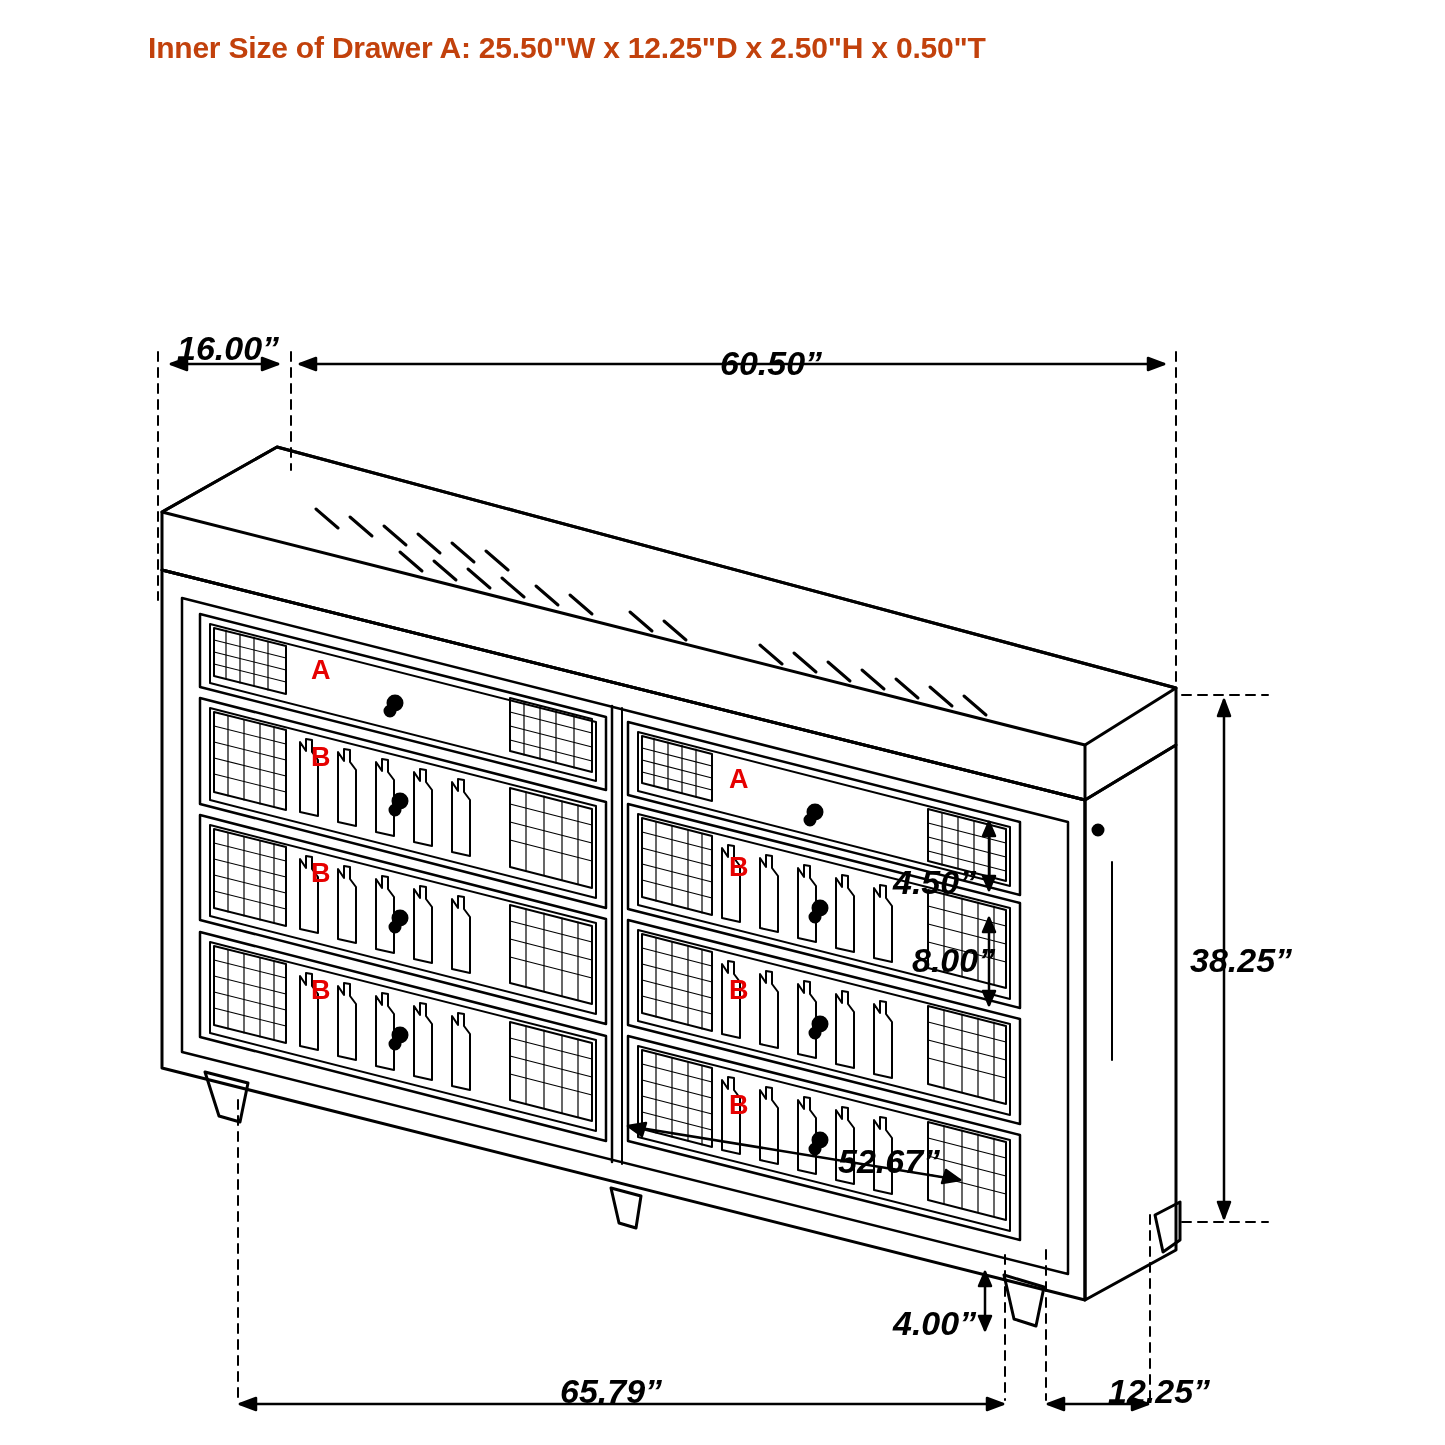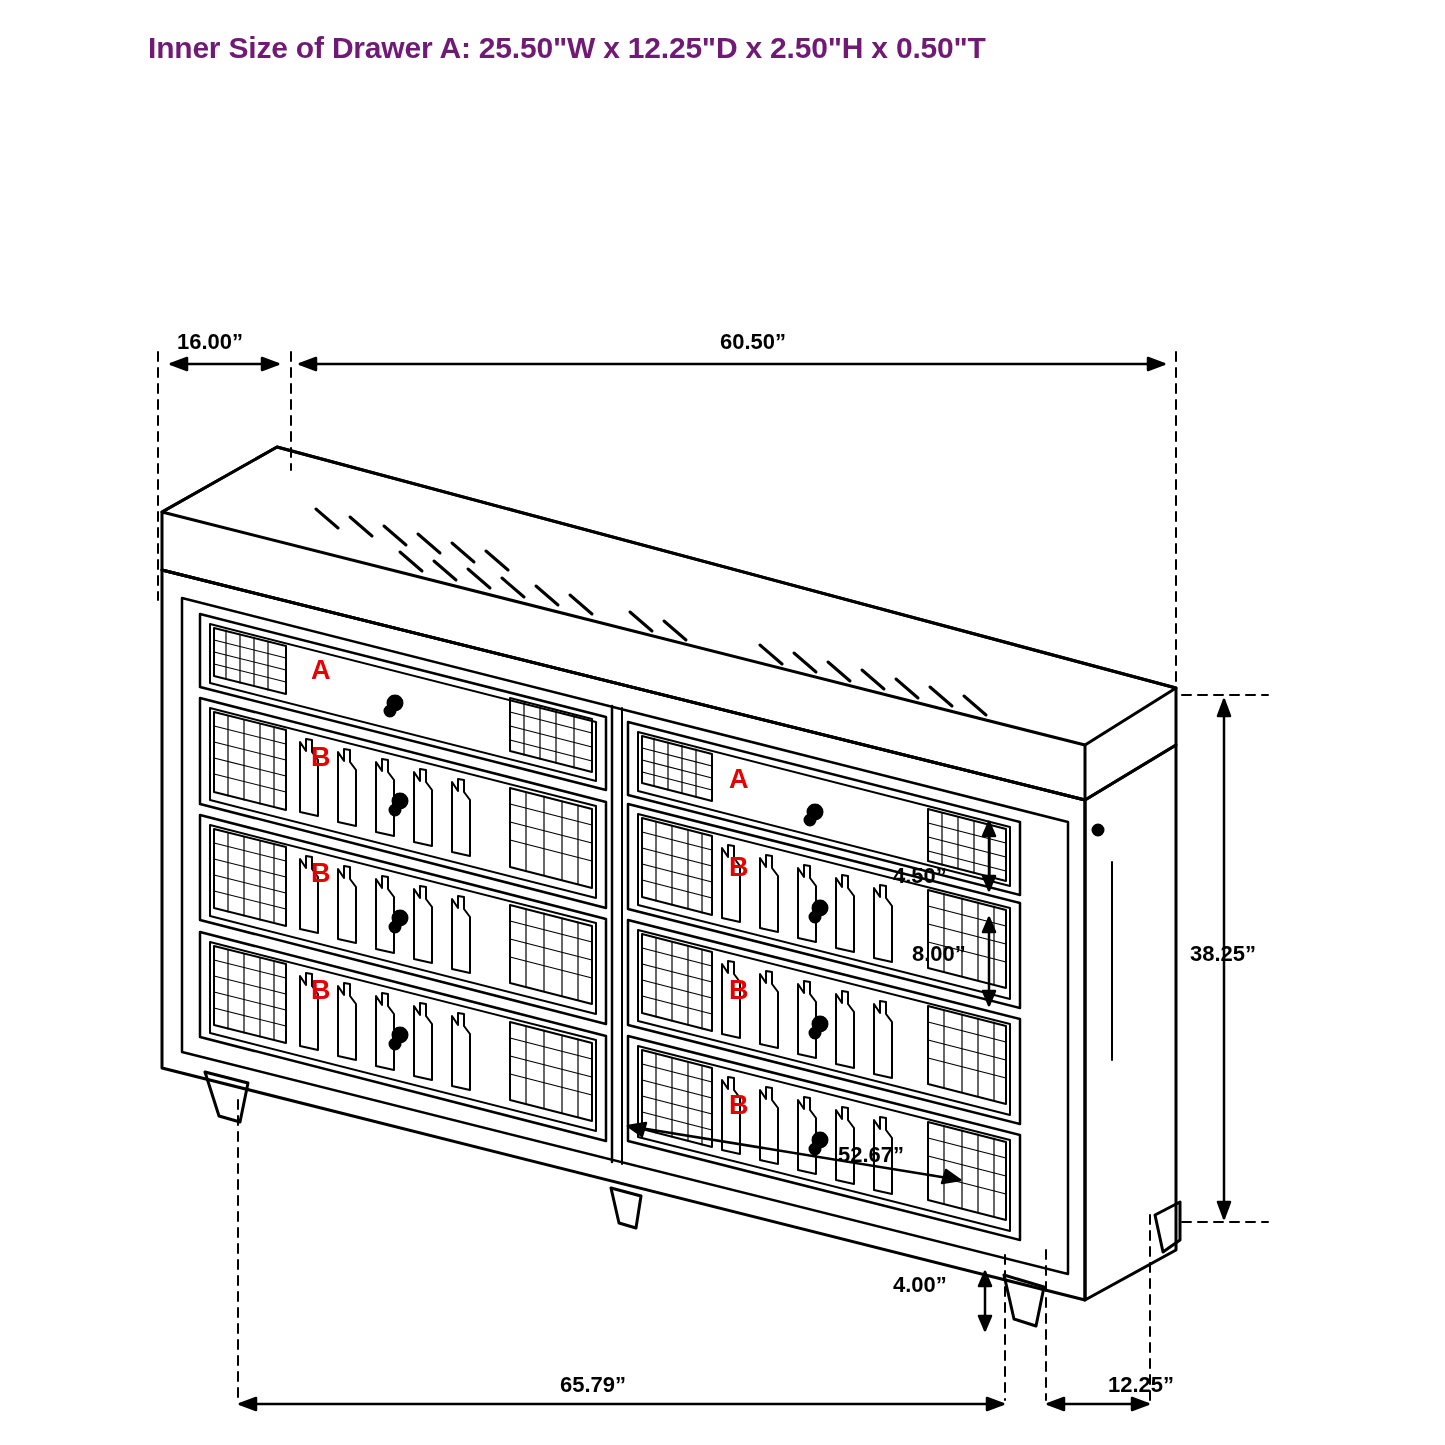--- a/index.html
+++ b/index.html
@@ -12,33 +12,34 @@
     width: 1445px;
     height: 1445px;
     background: #ffffff;
     font-family: "Liberation Sans", sans-serif;
     overflow: hidden;
   }
   .spec-line {
     position: absolute;
     font-weight: bold;
     font-size: 30px;
-    color: #701a75;
+    color: #c2410c;
     white-space: nowrap;
     letter-spacing: -0.2px;
   }
   #spec1 { left: 148px; top: 31px; }
   #spec2 { left: 148px; top: 77px; }
 
   .dim-label {
     position: absolute;
     font-weight: bold;
-    font-size: 22px;
+    font-size: 34px;
     color: #000000;
     white-space: nowrap;
+    font-style: italic;
   }
   .drawer-label {
     position: absolute;
     font-weight: bold;
     font-size: 27px;
     color: #e60000;
     white-space: nowrap;
   }
   svg#art {
     position: absolute;
@@ -408,26 +409,26 @@
         <path d="M205 1072 L248 1083 L240 1122 L219 1116 Z"></path>
         <path d="M611 1188 L641 1196 L636 1228 L619 1223 Z"></path>
         <path d="M1004 1275 L1044 1287 L1036 1326 L1014 1319 Z"></path>
         <path d="M1155 1215 L1180 1202 L1180 1240 L1163 1252 Z"></path>
       </g>
 
     </g>
   </svg>
 
   <div class="dim-label" style="left:177px; top:329px;">16.00”</div>
-  <div class="dim-label" style="left:720px; top:329px;text-align:right;">60.50”</div>
+  <div class="dim-label" style="left:720px; top:344px;text-align:right;">60.50”</div>
   <div class="dim-label" style="left:1190px; top:941px;">38.25”</div>
   <div class="dim-label" style="left:893px; top:863px;">4.50”</div>
   <div class="dim-label" style="left:893px; top:941px;margin-left:19px;">8.00”</div>
   <div class="dim-label" style="left:838px; top:1142px;">52.67”</div>
-  <div class="dim-label" style="left:893px; top:1272px;">4.00”</div>
+  <div class="dim-label" style="left:893px; top:1304px;">4.00”</div>
   <div class="dim-label" style="left:560px; top:1372px;">65.79”</div>
   <div class="dim-label" style="left:1066px; top:1372px;margin-left:42px;">12.25”</div>
 
   <div class="drawer-label" style="left:311px; top:655px;">A</div>
   <div class="drawer-label" style="left:311px; top:742px;">B</div>
   <div class="drawer-label" style="left:311px; top:858px;">B</div>
   <div class="drawer-label" style="left:311px; top:975px;">B</div>
 
   <div class="drawer-label" style="left:729px; top:764px;">A</div>
   <div class="drawer-label" style="left:729px; top:852px;">B</div>

